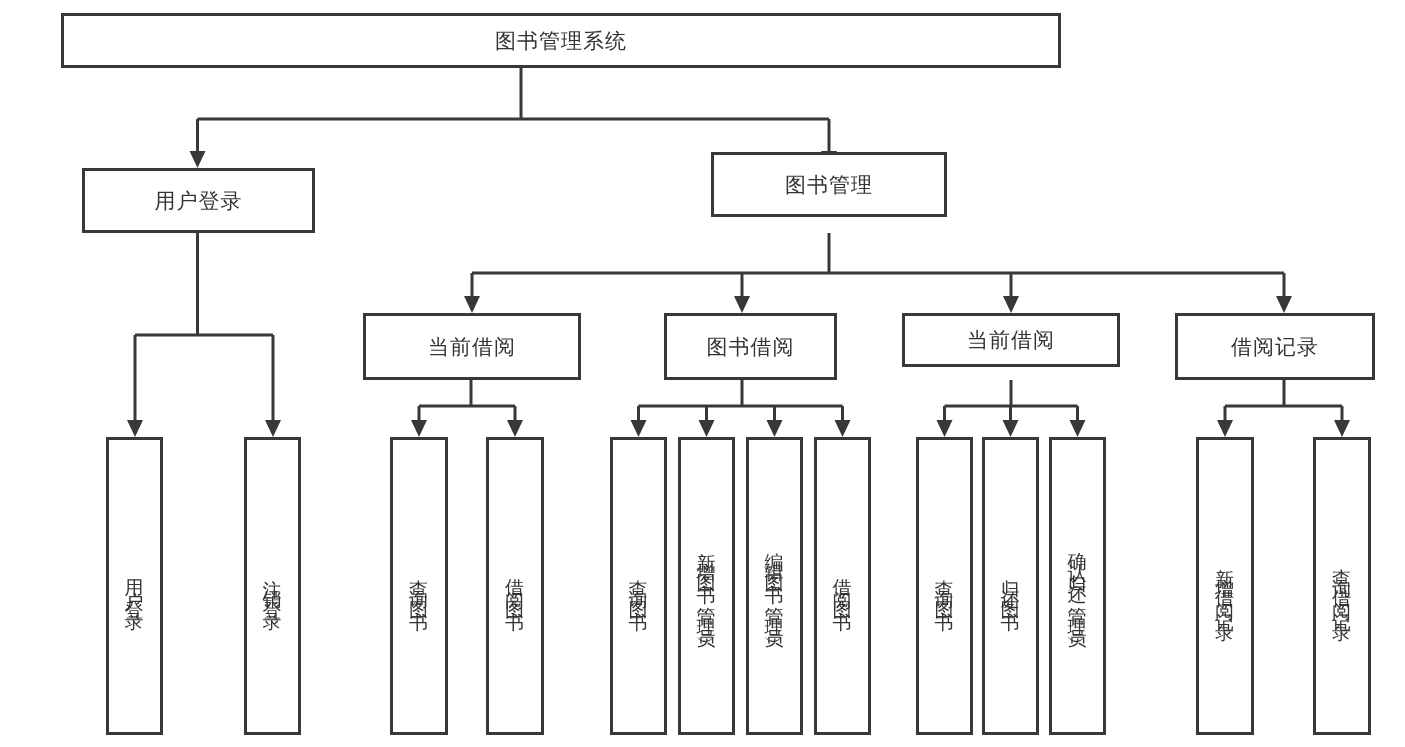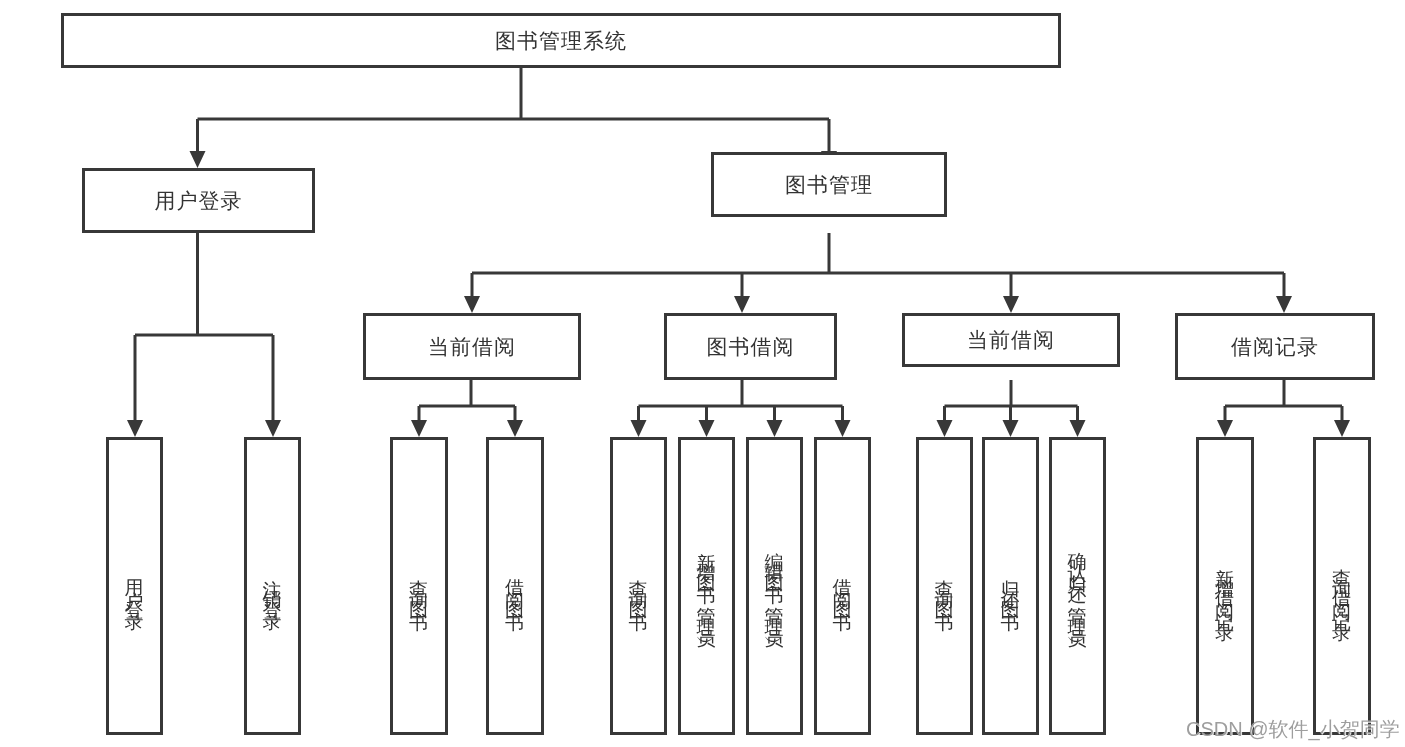--- a/index.html
+++ b/index.html
@@ -132,14 +132,13 @@
   <div class="node leaf" id="f-g3c">编辑图书（管理员）</div>
   <div class="node leaf" id="f-g3d">借阅图书</div>
 
   <div class="node leaf" id="f-g4a">查询图书</div>
   <div class="node leaf" id="f-g4b">归还图书</div>
   <div class="node leaf" id="f-g4c">确认归还（管理员）</div>
 
   <div class="node leaf" id="f-g5a">新增借阅记录</div>
   <div class="node leaf" id="f-g5b">查询借阅记录</div>
 
-  <div id="watermark">CSDN @软件_小贺同学</div>
 </div>
 
 </body></html>

